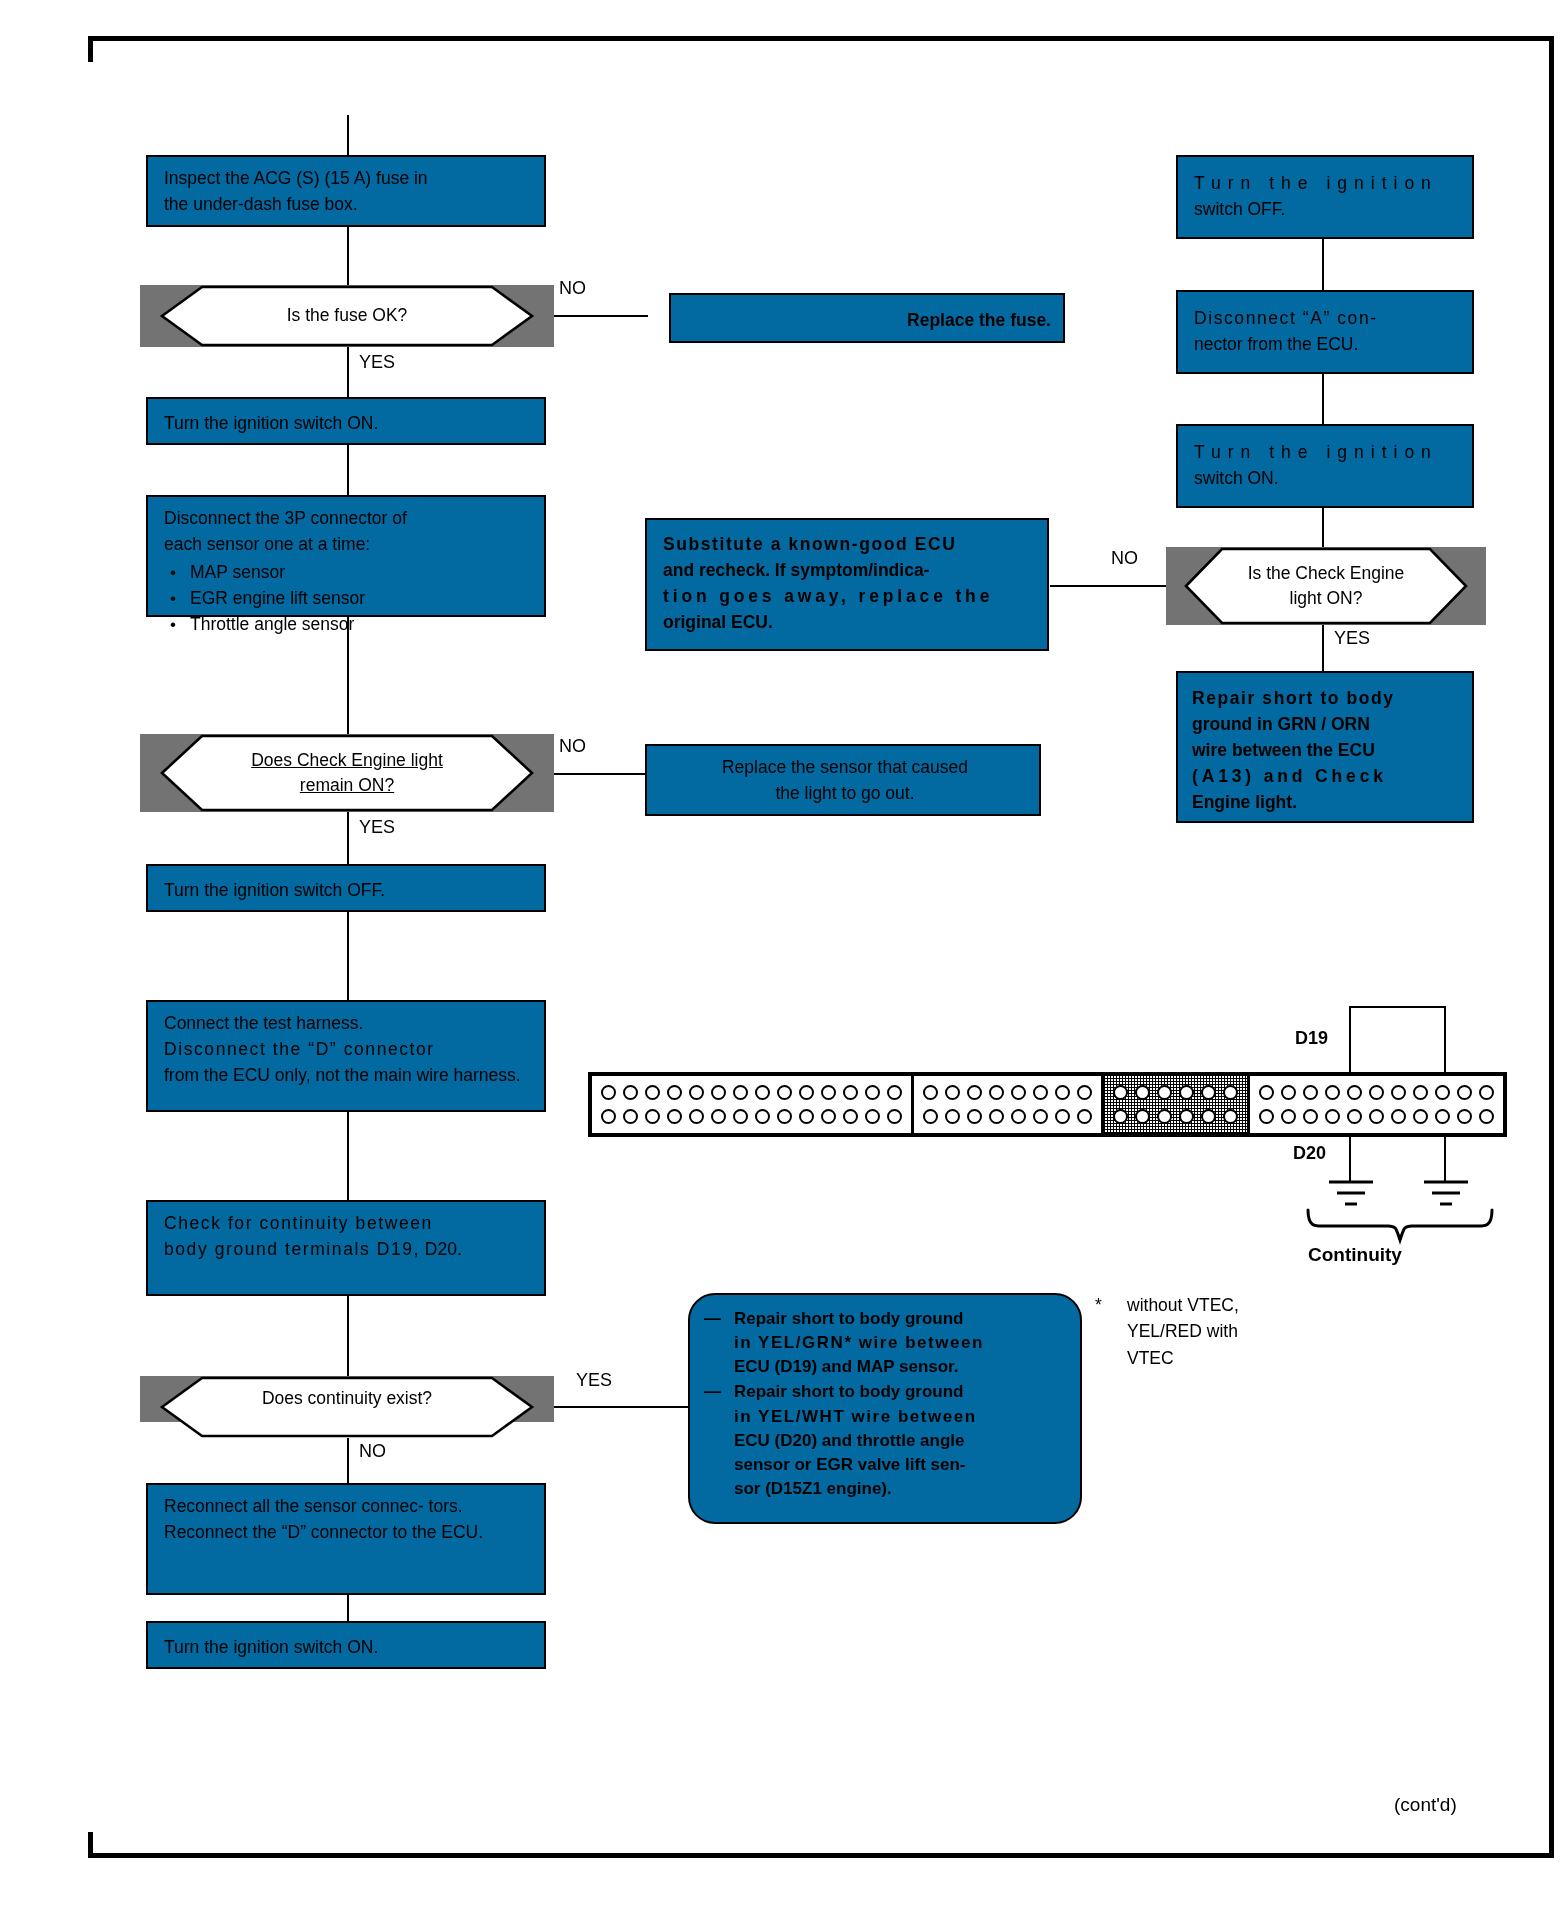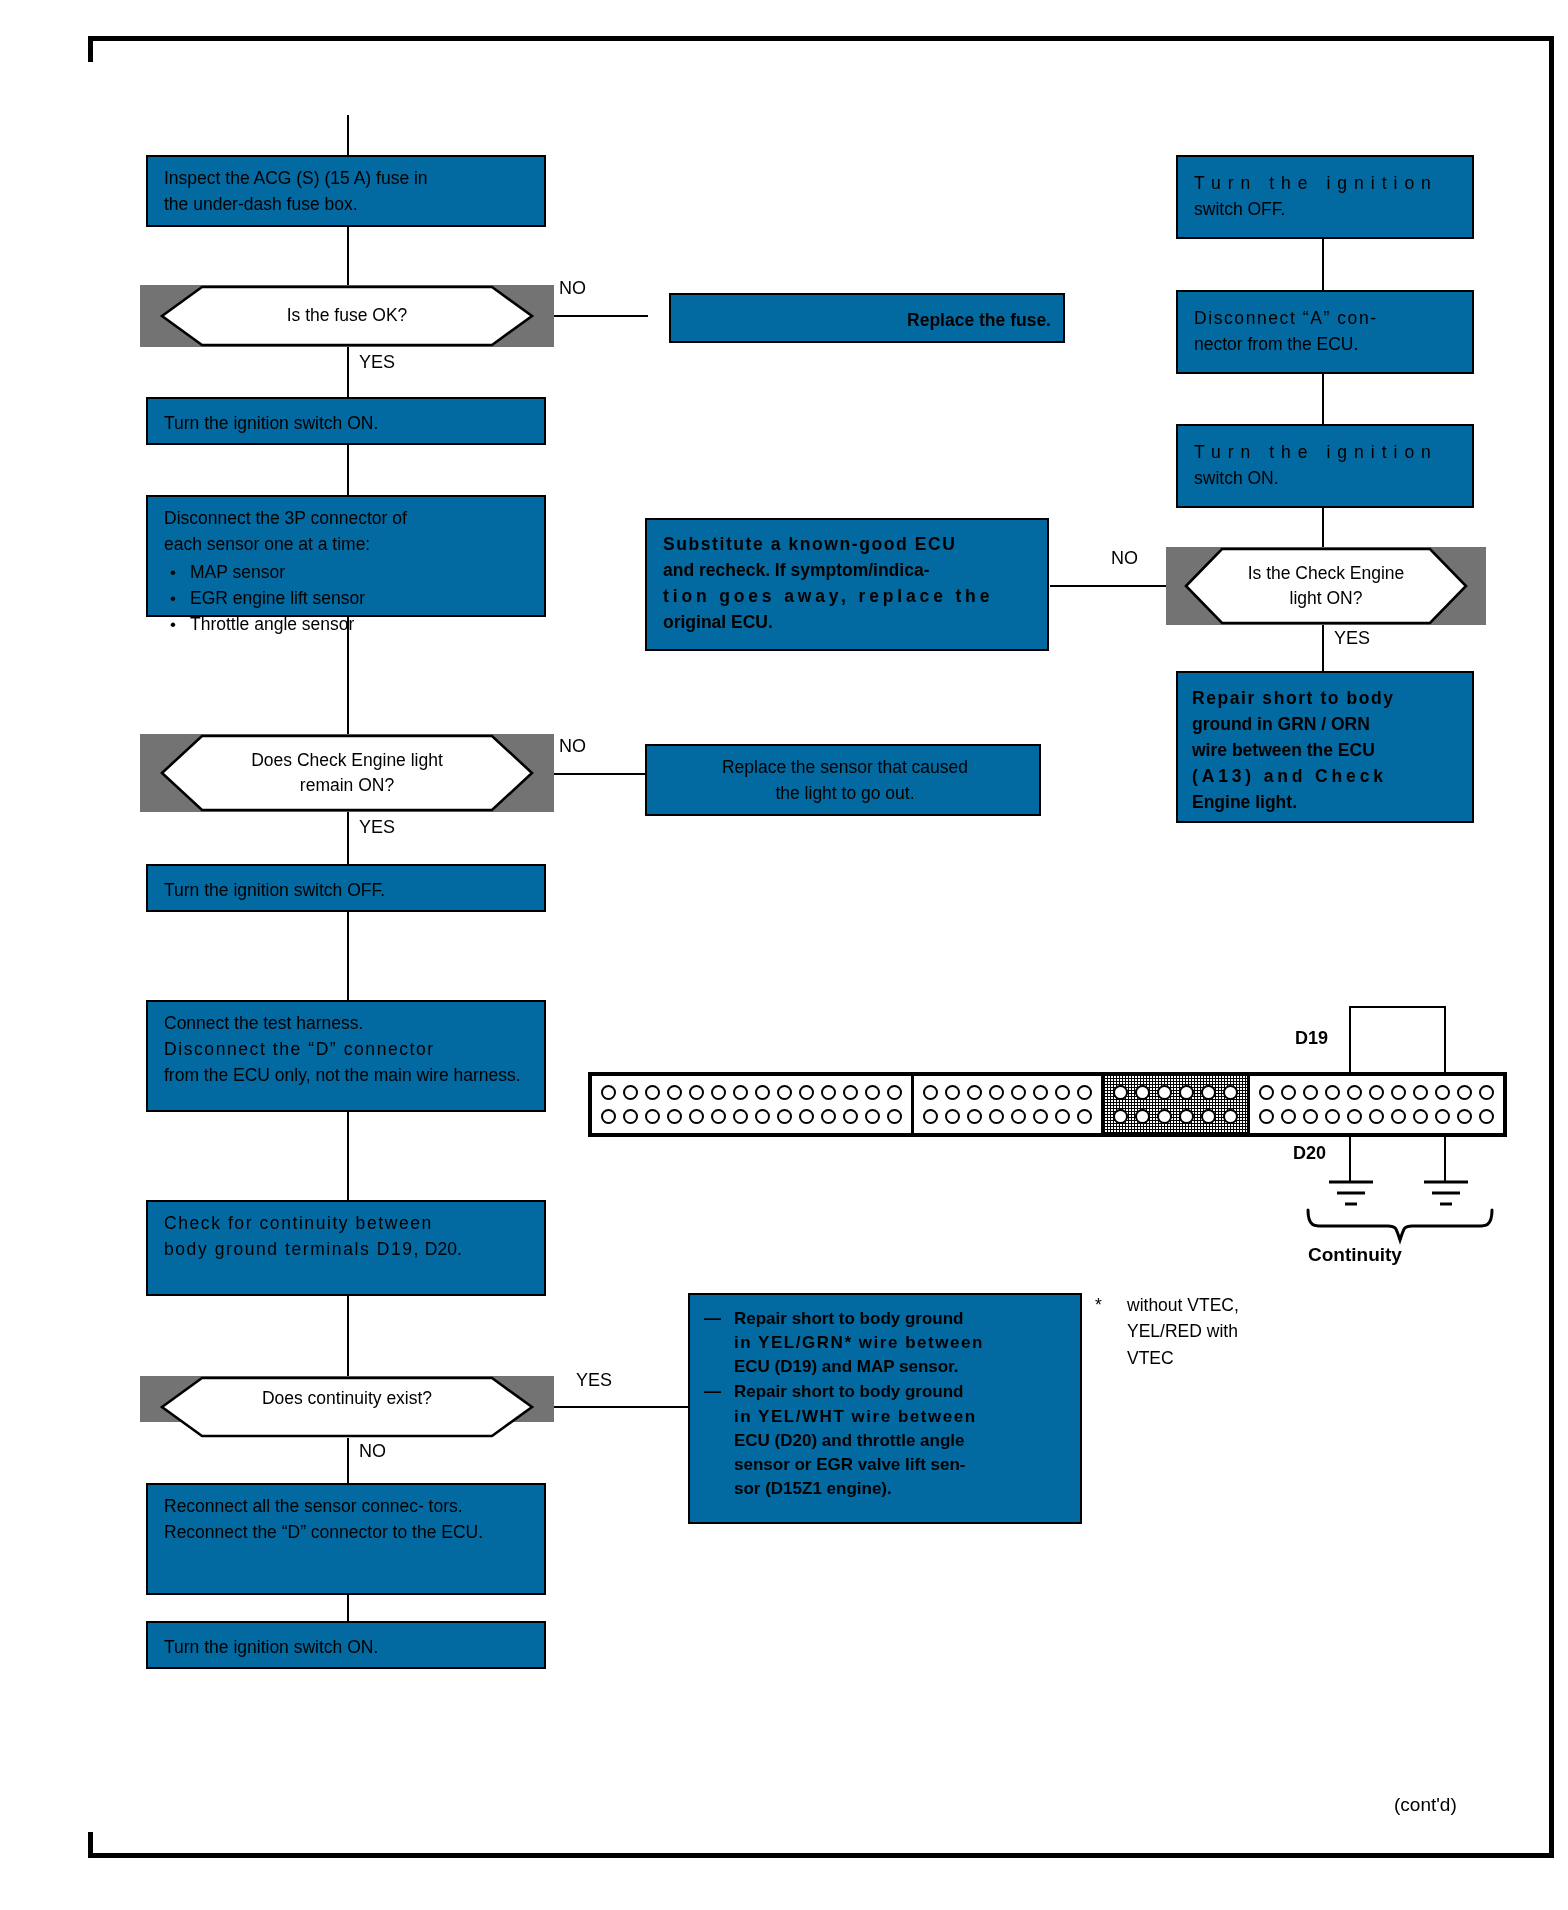--- a/index.html
+++ b/index.html
@@ -240,21 +240,21 @@
       <li>Throttle angle sensor</li>
     </ul>
   </div>
 
   <div class="vline" style="left:347px; top:617px; height:117px;"></div>
 
   <div class="hex" style="left:140px; top:734px; width:414px; height:78px;">
     <svg class="hexshape" viewBox="0 0 414 78" preserveAspectRatio="none">
       <polygon points="22,39 62,2 352,2 392,39 352,76 62,76" fill="#fff" stroke="#000" stroke-width="2.6"></polygon>
     </svg>
-    <div class="hextext" style="flex-direction:column;">
+    <div class="hextext" style="flex-direction:column;text-decoration:underline;">
       <span>Does Check Engine light</span>
       <span>remain ON?</span>
     </div>
   </div>
 
   <div class="hline" style="left:532px; top:773px; width:116px;"></div>
   <div class="lbl" style="left:556px; top:736px;">NO</div>
 
   <div class="box" id="b-replsensor" style="left:645px; top:744px; width:396px; height:72px;text-align:center;">
     <span class="ln">Replace the sensor that caused</span>
@@ -288,21 +288,21 @@
   <div class="hex" style="left:140px; top:1376px; width:414px; height:46px;">
     <svg class="hexshape" viewBox="0 0 414 62" preserveAspectRatio="none">
       <polygon points="22,31 62,2 352,2 392,31 352,60 62,60" fill="#fff" stroke="#000" stroke-width="2.6"></polygon>
     </svg>
     <div class="hextext">Does continuity exist?</div>
   </div>
 
   <div class="hline" style="left:532px; top:1406px; width:157px;"></div>
   <div class="lbl" style="left:573px; top:1370px;">YES</div>
 
-  <div class="box bold" id="b-repairshorts" style="left:688px; top:1293px; width:394px; height:231px; padding:12px 10px 10px 14px; font-size:17px; line-height:1.42;">
+  <div class="box bold" id="b-repairshorts" style="left:688px; top:1293px; width:394px; height:231px; padding:12px 10px 10px 14px; font-size:17px; line-height:1.42;border-radius:27px;">
     <ul class="dashlist">
       <li>
         <span class="ln">Repair short to body ground</span>
         <span class="ln spread">in YEL/GRN* wire between</span>
         <span class="ln">ECU (D19) and MAP sensor.</span>
       </li>
       <li>
         <span class="ln">Repair short to body ground</span>
         <span class="ln spread">in YEL/WHT wire between</span>
         <span class="ln">ECU (D20) and throttle angle</span>

